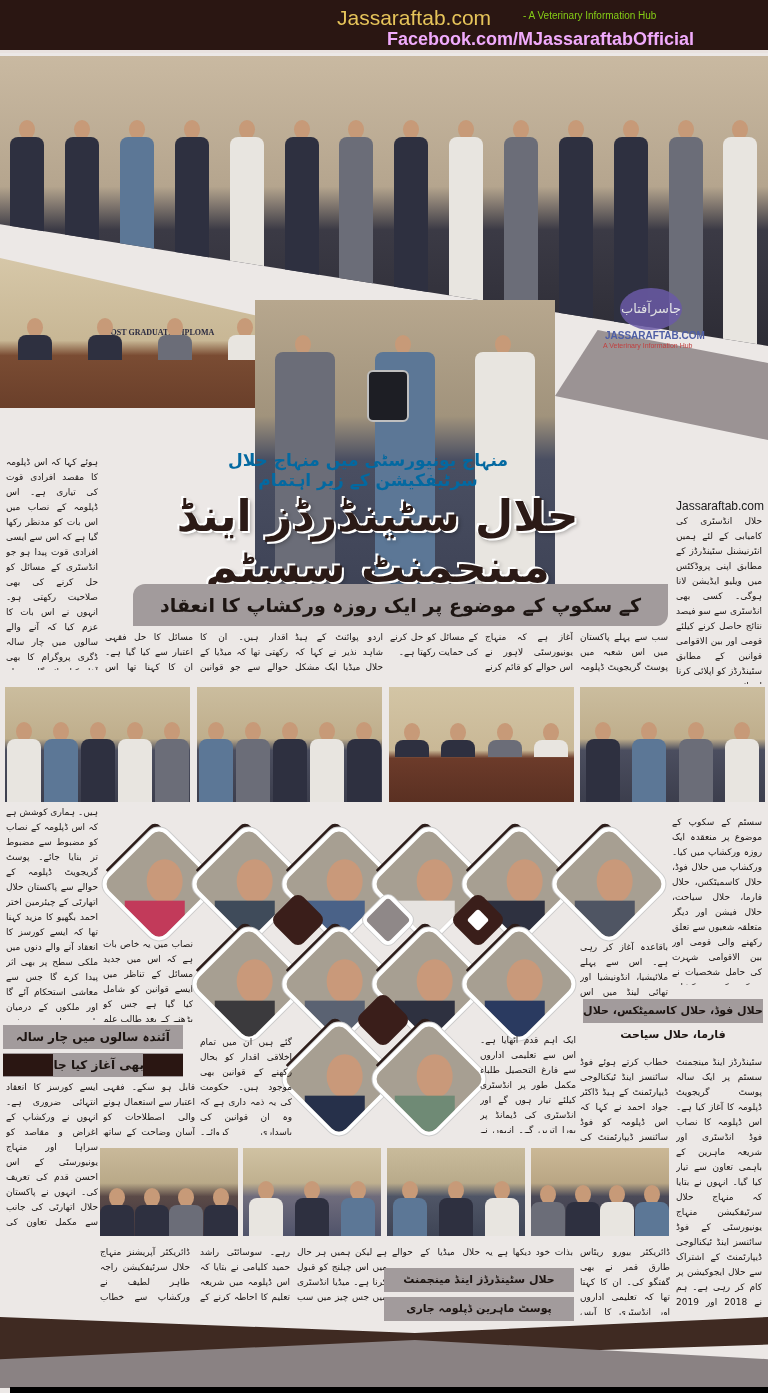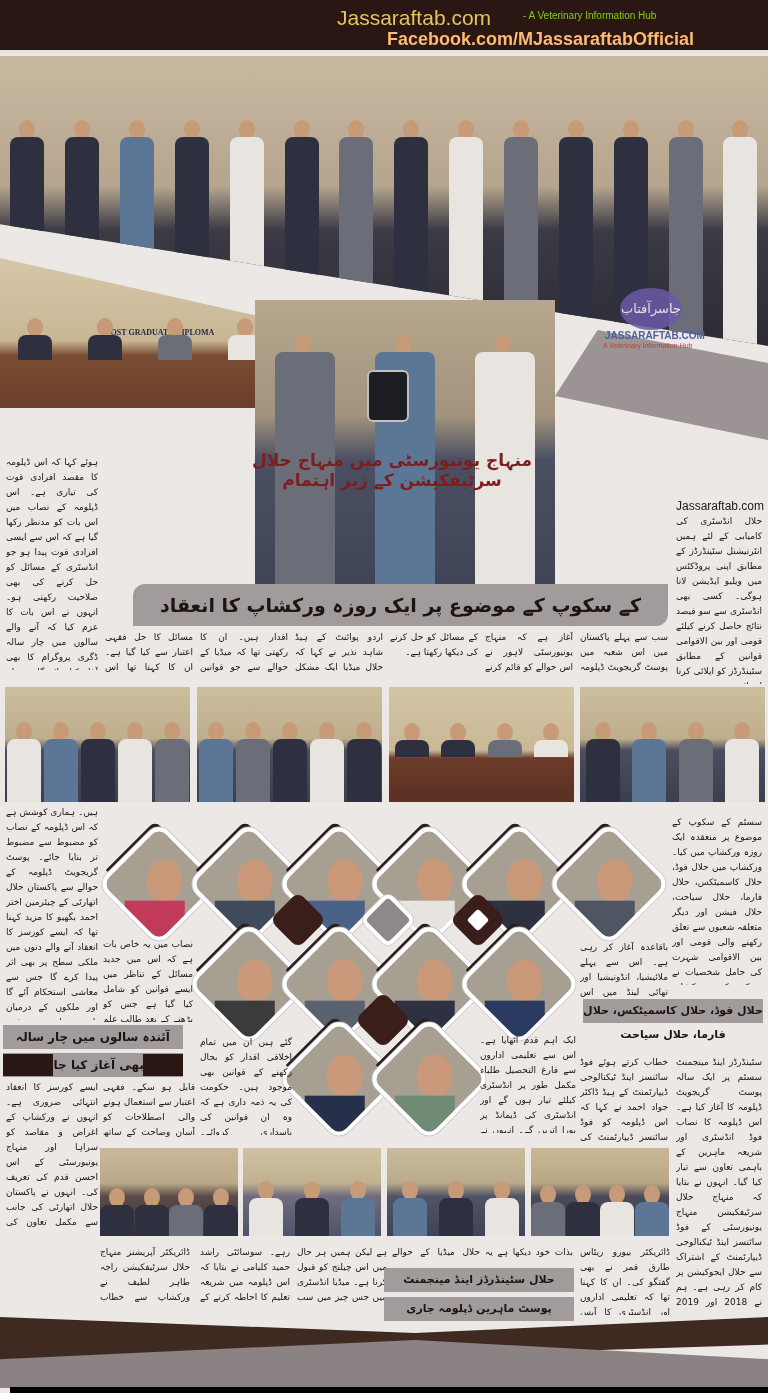--- a/index.html
+++ b/index.html
@@ -1,40 +1,40 @@
 <!DOCTYPE html>
 <html><head>
 <meta charset="utf-8">
 <style>
   *{box-sizing:border-box;margin:0;padding:0}
   html,body{width:768px;height:1393px;overflow:hidden;background:#ece8e6;font-family:"DejaVu Sans",sans-serif}
   .page{position:relative;width:768px;height:1393px;background:#ece8e6;overflow:hidden}
   .topbar{position:absolute;left:0;top:0;width:768px;height:53px;background:#2a1612;border-bottom:3px solid #e9e2df}
   .topbar .site{position:absolute;left:337px;top:6px;font-family:"Liberation Sans",sans-serif;font-size:21px;color:#e6c45a}
   .topbar .tag{position:absolute;left:523px;top:10px;font-family:"Liberation Sans",sans-serif;font-size:10px;color:#84cc16}
-  .topbar .fb{position:absolute;left:387px;top:29px;font-family:"Liberation Sans",sans-serif;font-weight:bold;font-size:18px;color:#fdba74}
+  .topbar .fb{position:absolute;left:387px;top:29px;font-family:"Liberation Sans",sans-serif;font-weight:bold;font-size:18px;color:#f0abfc}
   .photo{position:absolute;overflow:hidden;background:linear-gradient(180deg,#c9b9a1 0%,#b5a58e 45%,#3b3a45 60%,#2d2c35 100%)}
   .people{position:absolute;left:0;right:0;bottom:0;height:68%;display:flex;justify-content:space-around;align-items:flex-end}
   .person{width:34px;height:100%;position:relative}
   .person .head{position:absolute;top:0;left:9px;width:16px;height:19px;border-radius:50%;background:#c79a78}
   .person .body{position:absolute;top:17px;left:0;width:34px;bottom:0;border-radius:8px 8px 0 0;background:#2e3040}
   .person.light .body{background:#e8e5e0}
   .person.grey .body{background:#6b6d78}
   .person.blue .body{background:#5c7796}
   .banner-main{left:0;top:56px;width:768px;height:290px;clip-path:polygon(0 0,100% 0,100% 100%,0 58%)}
   .photo-stage{left:0;top:258px;width:280px;height:150px;background:linear-gradient(180deg,#d6c7a8 0%,#c8b795 55%,#7a4c33 65%,#6a3f2a 100%);clip-path:polygon(0 0,100% 42%,100% 100%,0 100%)}
   .stage-banner{position:absolute;left:70px;top:70px;width:180px;height:14px;font-size:8px;color:#2a2a40;text-align:center;font-family:"Liberation Serif",serif;font-weight:bold}
   .photo-handover{left:255px;top:300px;width:300px;height:290px;background:linear-gradient(180deg,#b7a78e 0%,#a1937c 40%,#4a4f62 55%,#3e4356 100%);clip-path:polygon(0 0,100% 0,100% 100%,0 100%)}
   .plaque{position:absolute;left:112px;top:70px;width:42px;height:52px;border-radius:6px;background:#1d1e24;border:2px solid #bfbfbf}
   .watermark{position:absolute;left:620px;top:288px;width:62px;height:42px;border-radius:50%;background:#6a5aa6;opacity:.85;color:#fff;font-size:13px;text-align:center;line-height:42px}
   .wm-text{position:absolute;left:605px;top:330px;font-size:10px;color:#4e5ea5;font-family:"Liberation Sans",sans-serif;font-weight:bold}
   .wm-sub{position:absolute;left:603px;top:342px;font-size:7px;color:#c04040;font-family:"Liberation Sans",sans-serif}
   .grey-slant{position:absolute;left:555px;top:330px;width:213px;height:110px;background:#9b9394;clip-path:polygon(20% 0,100% 30%,100% 100%,0 60%)}
   .urdu{direction:rtl;font-family:"DejaVu Sans",sans-serif;color:#1c1412}
-  .subhead{position:absolute;left:242px;top:450px;width:300px;font-size:17px;font-weight:bold;text-align:center;color:#7f1d1d}
+  .subhead{position:absolute;left:218px;top:450px;width:300px;font-size:17px;font-weight:bold;text-align:center;color:#0369a1}
   .headline{position:absolute;left:100px;top:490px;width:555px;font-size:44px;font-weight:bold;text-align:center;color:#2b1a16;text-shadow:2px 2px 0 #fff,-2px -2px 0 #fff,3px 3px 4px rgba(0,0,0,.3)}
   .greybar{position:absolute;background:#a29b9c;color:#1d1512;text-align:center;font-weight:bold;direction:rtl}
   .sub2{left:133px;top:584px;width:535px;height:42px;border-radius:12px 0 12px 0;font-size:19px;line-height:42px}
   .col{position:absolute;font-size:9px;line-height:15px;direction:rtl;text-align:justify;color:#1a1412}
   .brand-small{position:absolute;left:676px;top:499px;font-size:12px;font-family:"Liberation Sans",sans-serif;color:#1b1b1b}
   .thumb{position:absolute;top:687px;height:115px;width:185px;background:linear-gradient(180deg,#cbbd9e 0%,#bfae8c 45%,#4b4e5f 55%,#3c3e4d 100%);overflow:hidden}
   .thumb .people{height:70%}
   .diamond{position:absolute;width:88px;height:88px;transform:rotate(45deg);border-radius:14px;border:4px solid #fff;box-shadow:0 0 0 1px #ccc;overflow:hidden;background:#a79f92}
   .diamond .face{position:absolute;left:24px;top:12px;width:36px;height:44px;border-radius:50%;background:#c9997a;transform:rotate(-45deg)}
   .diamond .suit{position:absolute;left:40px;top:46px;width:60px;height:60px;background:#2e3140;transform:rotate(-45deg)}
@@ -161,29 +161,30 @@
         </div>
     </div>
     <div class="plaque"></div>
   </div>
 
   <div class="watermark">جاسرآفتاب</div>
   <div class="wm-text">JASSARAFTAB.COM</div>
   <div class="wm-sub">A Veterinary Information Hub</div>
 
   <div class="urdu subhead">منہاج یونیورسٹی میں منہاج حلال سرٹیفکیشن کے زیر اہتمام</div>
+  <div class="urdu headline">حلال سٹینڈرڈز اینڈ مینجمنٹ سسٹم</div>
   <div class="greybar sub2">کے سکوپ کے موضوع پر ایک روزہ ورکشاپ کا انعقاد</div>
 
   <div class="brand-small">Jassaraftab.com</div>
   <div class="col" style="left:676px;top:514px;width:86px;height:170px;overflow:hidden">حلال انڈسٹری کی کامیابی کے لئے ہمیں انٹرنیشنل سٹینڈرڈز کے مطابق اپنی پروڈکٹس میں ویلیو ایڈیشن لانا ہوگی۔ کسی بھی انڈسٹری سے سو فیصد نتائج حاصل کرنے کیلئے قومی اور بین الاقوامی قوانین کے مطابق سٹینڈرڈز کو اپلائی کرنا انتہائی ضروری ہے۔ ان خیالات کا اظہار پاکستان حلال اتھارٹی کے چیئرمین اختر احمد بگھیو نے منہاج یونیورسٹی میں حلال سٹینڈرڈز اینڈ مینجمنٹ</div>
   <div class="col" style="left:6px;top:455px;width:92px;height:215px;overflow:hidden">ہوئے کہا کہ اس ڈپلومہ کا مقصد افرادی قوت کی تیاری ہے۔ اس ڈپلومہ کے نصاب میں اس بات کو مدنظر رکھا گیا ہے کہ اس سے ایسی افرادی قوت پیدا ہو جو انڈسٹری کے مسائل کو حل کرنے کی بھی صلاحیت رکھتی ہو۔ انہوں نے اس بات کا عزم کیا کہ آنے والے سالوں میں چار سالہ ڈگری پروگرام کا بھی آغاز کیا جائے گا۔ منہاج حلال سرٹیفکیشن کے ڈائریکٹر بزنس اینڈ ڈویلپمنٹ سعید عالم ملک نے کہا کہ ملکی اور غیر ملکی اداروں سے علم اور تحقیق کے تبادلے کے لئے رابطے کر رہے</div>
 
   <div class="col" style="left:580px;top:630px;width:88px;height:45px;overflow:hidden">سب سے پہلے پاکستان میں اس شعبہ میں پوسٹ گریجویٹ ڈپلومہ کا</div>
   <div class="col" style="left:485px;top:630px;width:88px;height:45px;overflow:hidden">آغاز ہے کہ منہاج یونیورسٹی لاہور نے اس حوالے کو قائم کرنے میں</div>
-  <div class="col" style="left:390px;top:630px;width:88px;height:45px;overflow:hidden">کے مسائل کو حل کرنے کی دیکھا رکھتا ہے۔</div>
+  <div class="col" style="left:390px;top:630px;width:88px;height:45px;overflow:hidden">کے مسائل کو حل کرنے کی حمایت رکھتا ہے۔</div>
   <div class="col" style="left:295px;top:630px;width:88px;height:45px;overflow:hidden">اردو پوائنٹ کے ہیڈ شاہد نذیر نے کہا کہ حلال میڈیا ایک مشکل چیلنج</div>
   <div class="col" style="left:200px;top:630px;width:88px;height:45px;overflow:hidden">اقدار ہیں۔ ان کا رکھتی تھا کہ میڈیا کے حوالے سے جو قوانین بنائے</div>
   <div class="col" style="left:105px;top:630px;width:88px;height:45px;overflow:hidden">مسائل کا حل فقہی اعتبار سے کیا گیا ہے۔ ان کا کہنا تھا اس کورس کے</div>
 
   <div class="thumb" style="left:5px">
     <div class="people">
         <div class="person light">
           <div class="head"></div>
           <div class="body"></div>
         </div>

